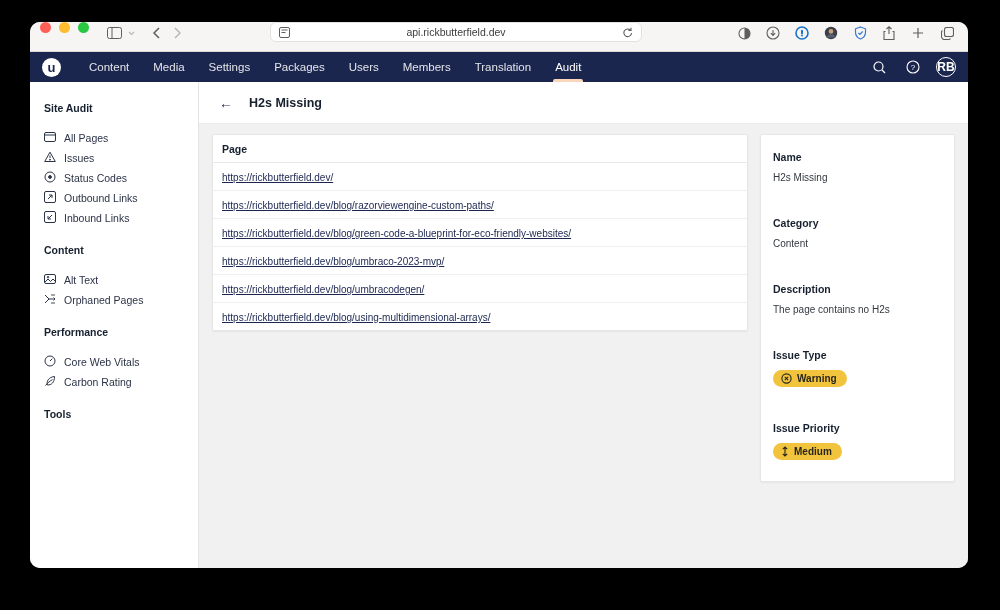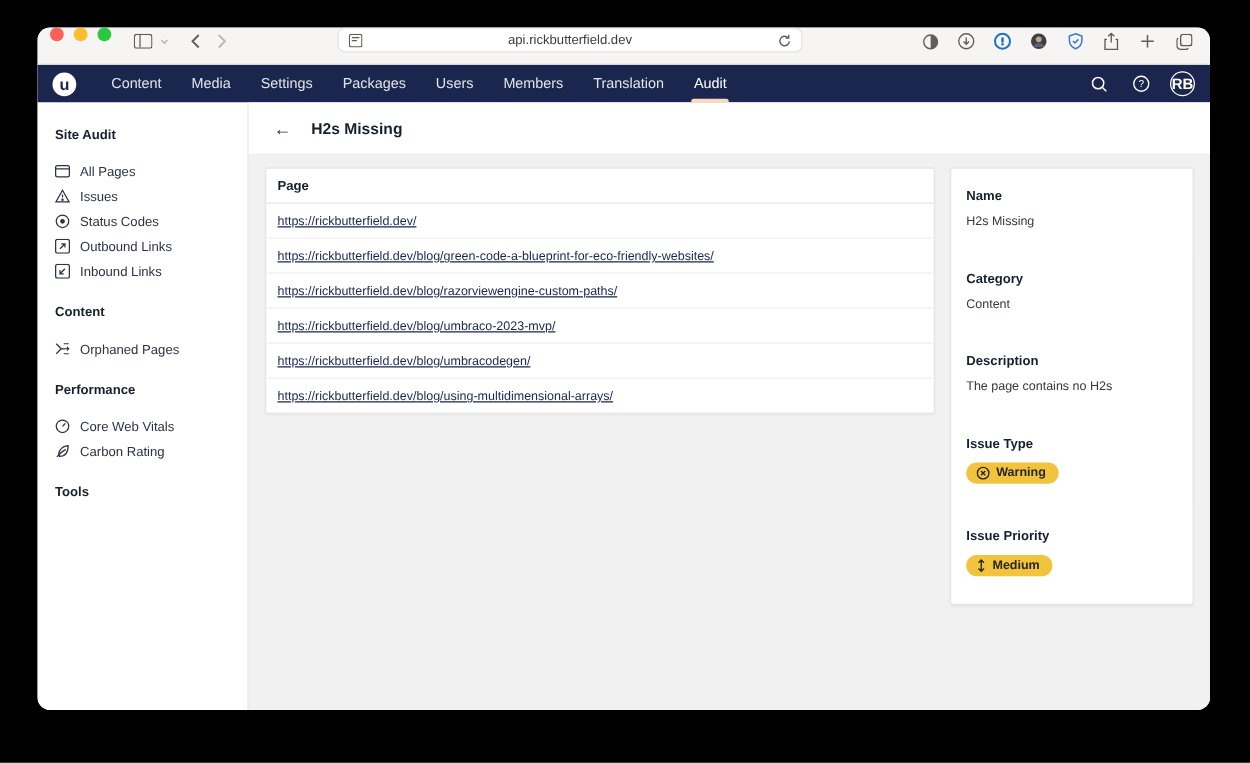--- a/index.html
+++ b/index.html
@@ -251,20 +251,28 @@
                 <rect x="0.5" y="0.5" width="11" height="11" rx="1.5"></rect>
                 <path d="M8 4L4 8M4 5v3h3"></path>
               </svg></span>
             <span>Inbound Links</span>
           </div>
         </div>
         <div class="side-section-title" style="margin-top: 10px;">Content</div>
         <div class="side-items">
           <div class="side-item">
             <span><svg width="12" height="12" viewBox="0 0 12 12" fill="none" stroke="#2b3347" stroke-width="1">
+                <rect x="0.5" y="1.5" width="11" height="9" rx="1.5"></rect>
+                <path d="M1 9l3-3 2.5 2.5L9 6l2 2"></path>
+                <circle cx="4" cy="4.2" r="0.8"></circle>
+              </svg></span>
+            <span>Alt Text</span>
+          </div>
+          <div class="side-item">
+            <span><svg width="12" height="12" viewBox="0 0 12 12" fill="none" stroke="#2b3347" stroke-width="1">
                 <path d="M1 10l4-4M1 2l4 4 3 0"></path>
                 <path d="M8 6h3M9.5 4.5L11 6l-1.5 1.5M7 2h4M7 10h4" stroke-width="0.9"></path>
               </svg></span>
             <span>Orphaned Pages</span>
           </div>
         </div>
         <div class="side-section-title" style="margin-top: 10px;">Performance</div>
         <div class="side-items">
           <div class="side-item">
             <span><svg width="12" height="12" viewBox="0 0 12 12" fill="none" stroke="#2b3347" stroke-width="1">
@@ -288,22 +296,22 @@
       <div class="page-header">
         <span class="back-btn">←</span>
         <span class="page-title">H2s Missing</span>
       </div>
 
       <div class="content">
         <div class="table-card">
           <div class="table-head">Page</div>
           <div id="table-rows">
               <div class="table-row"><a>https://rickbutterfield.dev/</a></div>
+              <div class="table-row"><a>https://rickbutterfield.dev/blog/razorviewengine-custom-paths/</a></div>
               <div class="table-row"><a>https://rickbutterfield.dev/blog/green-code-a-blueprint-for-eco-friendly-websites/</a></div>
-              <div class="table-row"><a>https://rickbutterfield.dev/blog/razorviewengine-custom-paths/</a></div>
               <div class="table-row"><a>https://rickbutterfield.dev/blog/umbraco-2023-mvp/</a></div>
               <div class="table-row"><a>https://rickbutterfield.dev/blog/umbracodegen/</a></div>
               <div class="table-row"><a>https://rickbutterfield.dev/blog/using-multidimensional-arrays/</a></div>
             </div>
         </div>
 
         <div class="detail-card">
           <div class="detail-group">
             <div class="detail-label">Name</div>
             <div class="detail-value">H2s Missing</div>

